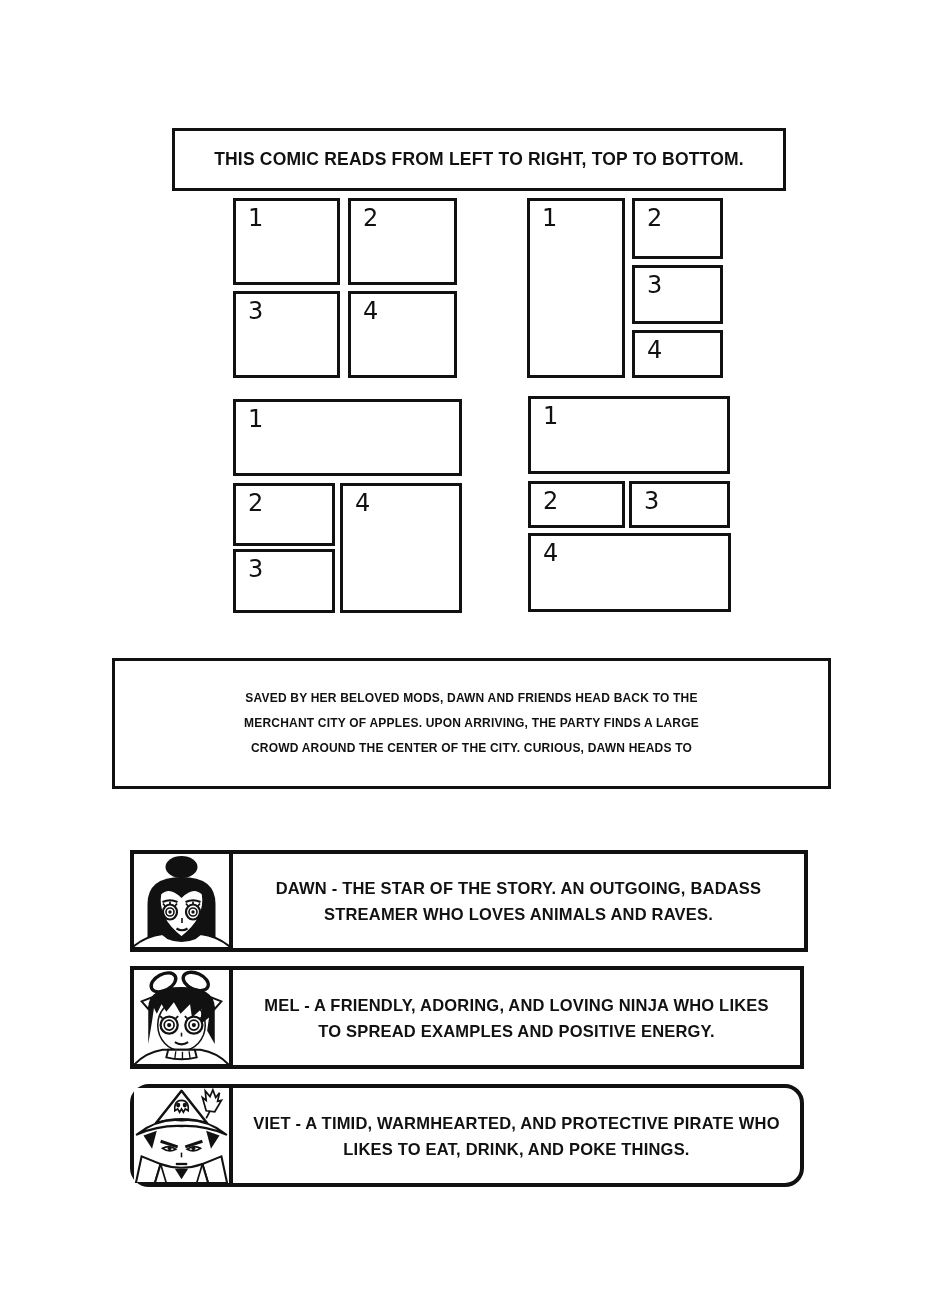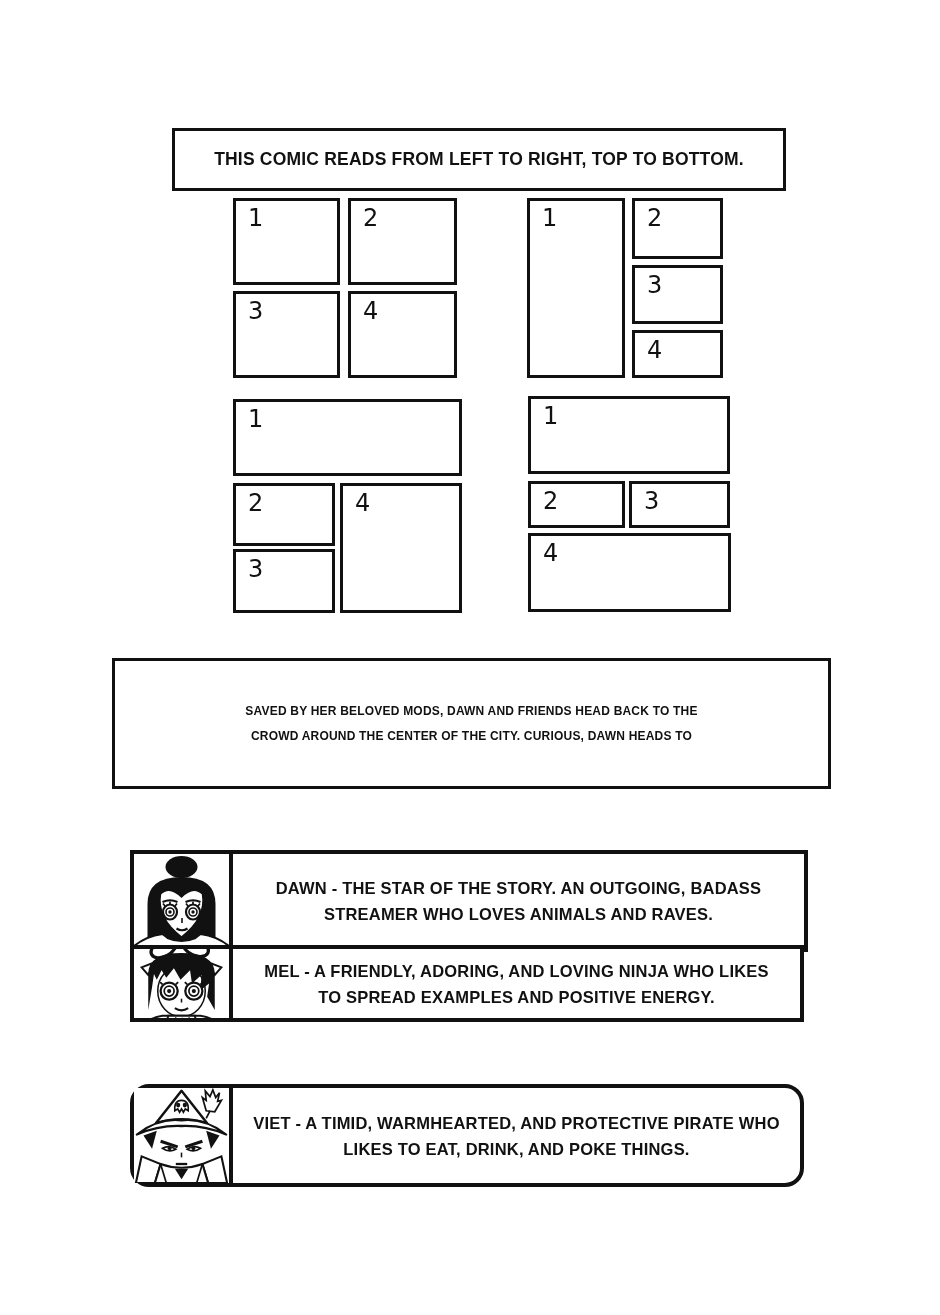--- a/index.html
+++ b/index.html
@@ -94,20 +94,21 @@
     </div>
   <div class="panel" style="left:629px; top:481px; width:101px; height:47px;">
     <span class="num">3</span>
     </div>
   <div class="panel" style="left:528px; top:533px; width:203px; height:79px;">
     <span class="num">4</span>
     </div>
 
   <div class="box narration-box" style="left:112px; top:658px; width:719px; height:131px;">
     <div class="caption-line">SAVED BY HER BELOVED MODS, DAWN AND FRIENDS HEAD BACK TO THE</div>
+    <div class="caption-line">MERCHANT CITY OF APPLES. UPON ARRIVING, THE PARTY FINDS A LARGE</div>
     <div class="caption-line">CROWD AROUND THE CENTER OF THE CITY. CURIOUS, DAWN HEADS TO</div>
   </div>
 
   <div class="char-box" style="left:130px; top:850px; width:678px; height:102px;">
     <div class="portrait">
       <svg viewBox="0 0 100 94" preserveAspectRatio="xMidYMid slice">
         <rect x="0" y="0" width="100" height="94" fill="#ffffff"></rect>
         <ellipse cx="50" cy="13" rx="16" ry="11" fill="#111111"></ellipse>
         <path d="M16,94 L16,50 Q16,23 50,23 Q84,23 84,50 L84,94 Z" fill="#111111"></path>
         <path d="M29,40 Q38,31 50,43 Q62,31 71,40 Q75,64 50,83 Q25,64 29,40 Z" fill="#ffffff" stroke="#111111" stroke-width="1.5"></path>
@@ -125,21 +126,21 @@
         <path d="M45,74.5 Q50.5,78 56,74.5" fill="none" stroke="#111111" stroke-width="2.1"></path>
         <path d="M0,94 Q14,82 31,80 L36,84 Q50,90 64,84 L69,80 Q86,82 100,94 Z" fill="#ffffff" stroke="#111111" stroke-width="2"></path>
       </svg>
     </div>
     <div class="char-text">
       <div class="caption-line">DAWN - THE STAR OF THE STORY. AN OUTGOING, BADASS</div>
       <div class="caption-line">STREAMER WHO LOVES ANIMALS AND RAVES.</div>
     </div>
   </div>
 
-  <div class="char-box" style="left:130px; top:945px; width:674px; height:77px;">
+  <div class="char-box" style="left:130px; top:966px; width:674px; height:103px;">
     <div class="portrait">
       <svg viewBox="0 0 100 100" preserveAspectRatio="xMidYMid slice">
         <rect x="0" y="0" width="100" height="100" fill="#ffffff"></rect>
         <ellipse cx="31" cy="13" rx="14" ry="8.5" fill="#ffffff" stroke="#111111" stroke-width="3.5" transform="rotate(-28 31 13)"></ellipse>
         <ellipse cx="65" cy="12" rx="14" ry="8.5" fill="#ffffff" stroke="#111111" stroke-width="3.5" transform="rotate(24 65 12)"></ellipse>
         <path d="M8,33 L21,28 L15,41 Z" fill="#ffffff" stroke="#111111" stroke-width="2"></path>
         <path d="M92,33 L79,28 L85,41 Z" fill="#ffffff" stroke="#111111" stroke-width="2"></path>
         <ellipse cx="50" cy="58" rx="25" ry="27" fill="#ffffff" stroke="#111111" stroke-width="1.6"></ellipse>
         <path d="M15,78 L15,40 Q15,18 50,18 Q85,18 85,40 L85,78 L77,64 L79,50 L70,57 L71,41 L61,50 L59,36 L49,46 L42,34 L34,44 L29,36 L24,46 L21,40 L19,54 Z" fill="#111111"></path>
         <circle cx="37" cy="58" r="9" fill="#ffffff" stroke="#111111" stroke-width="2.4"></circle>

